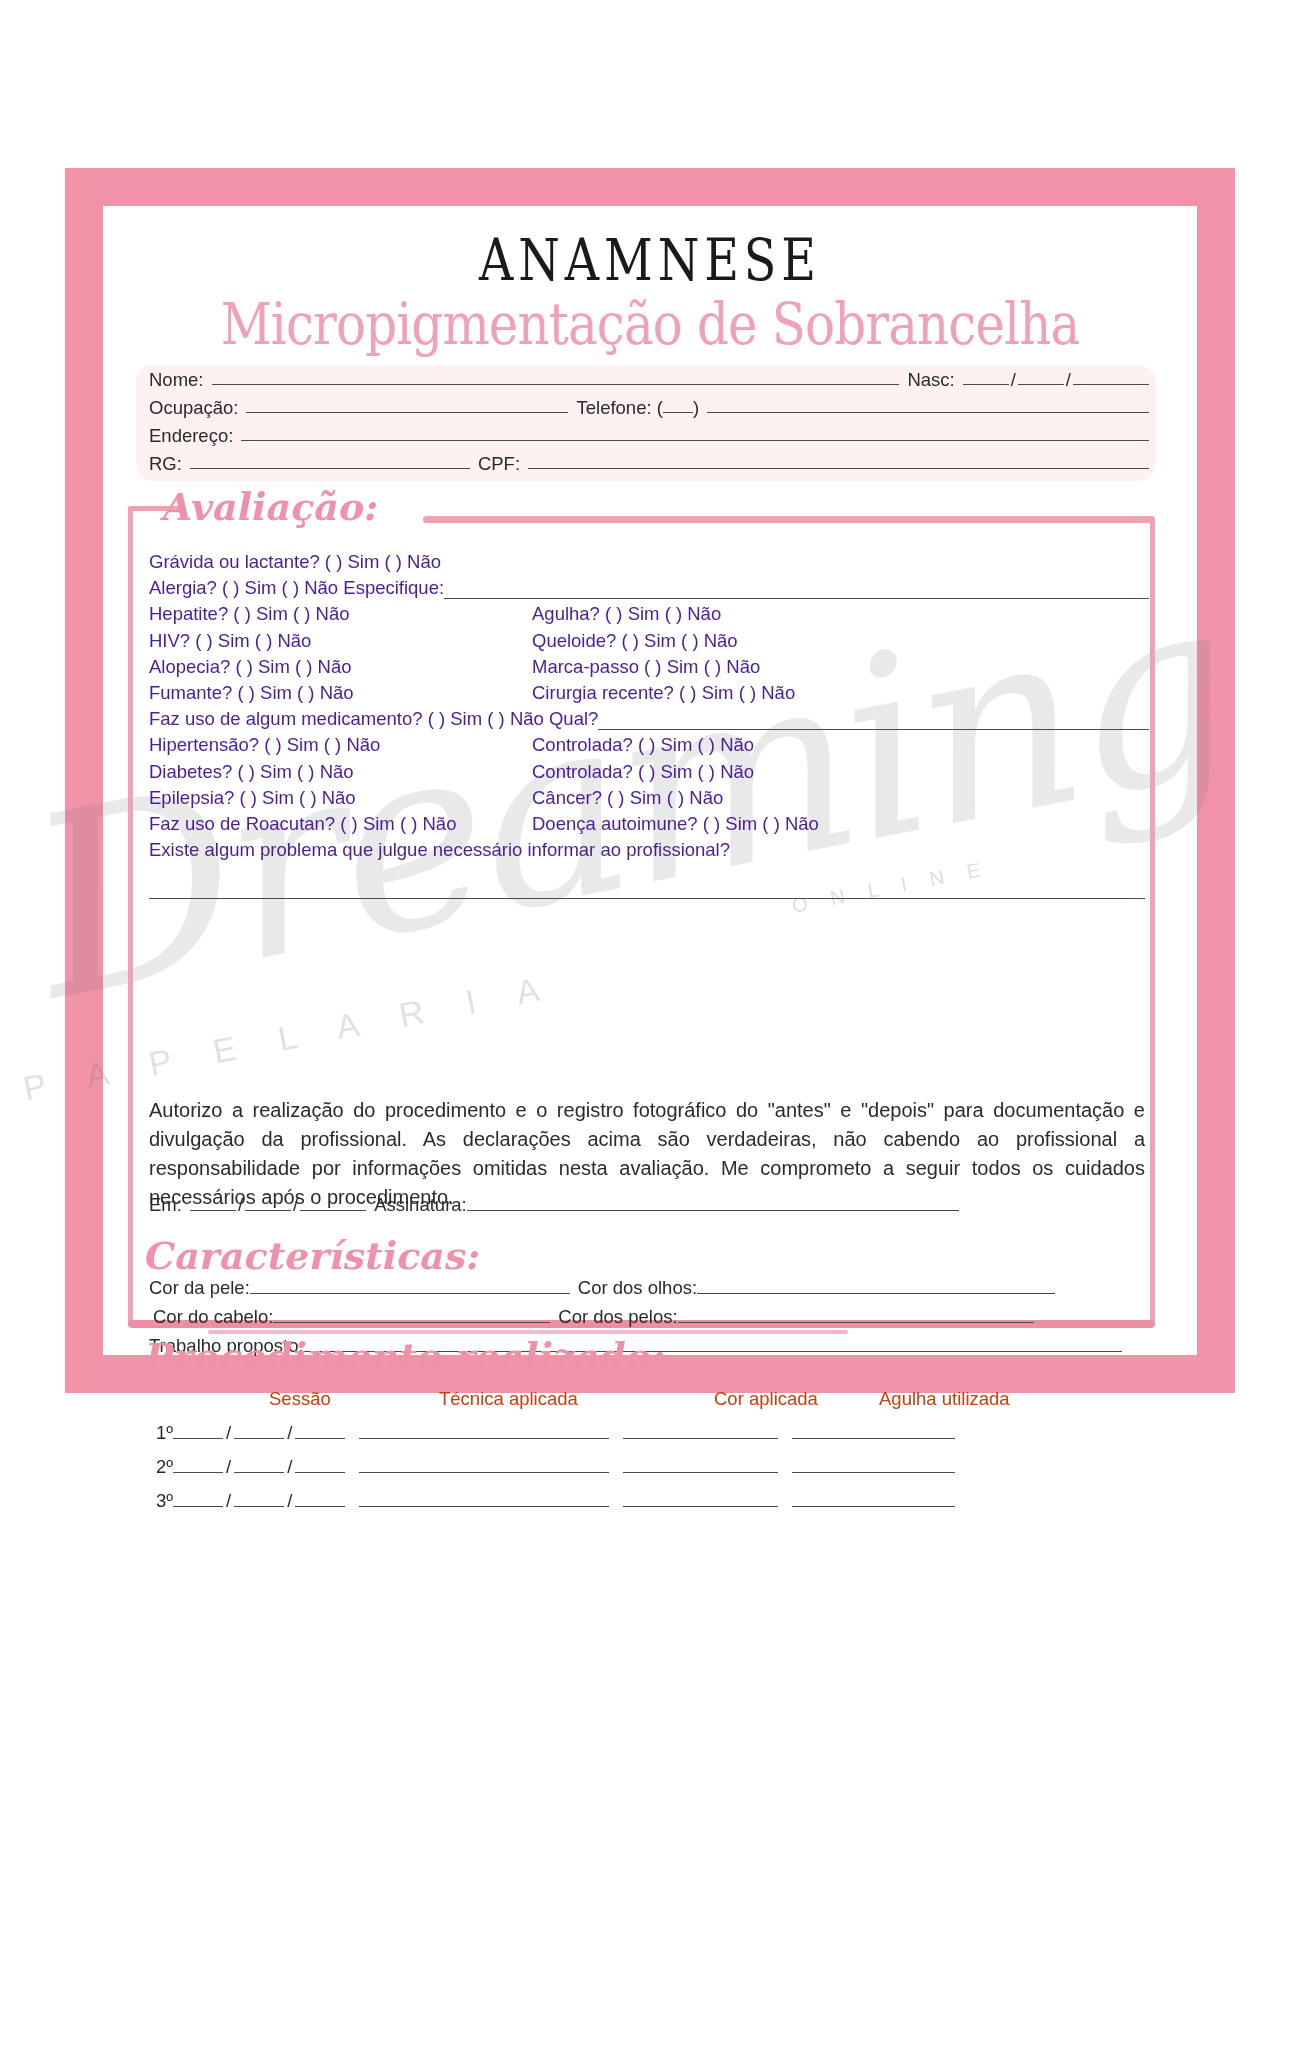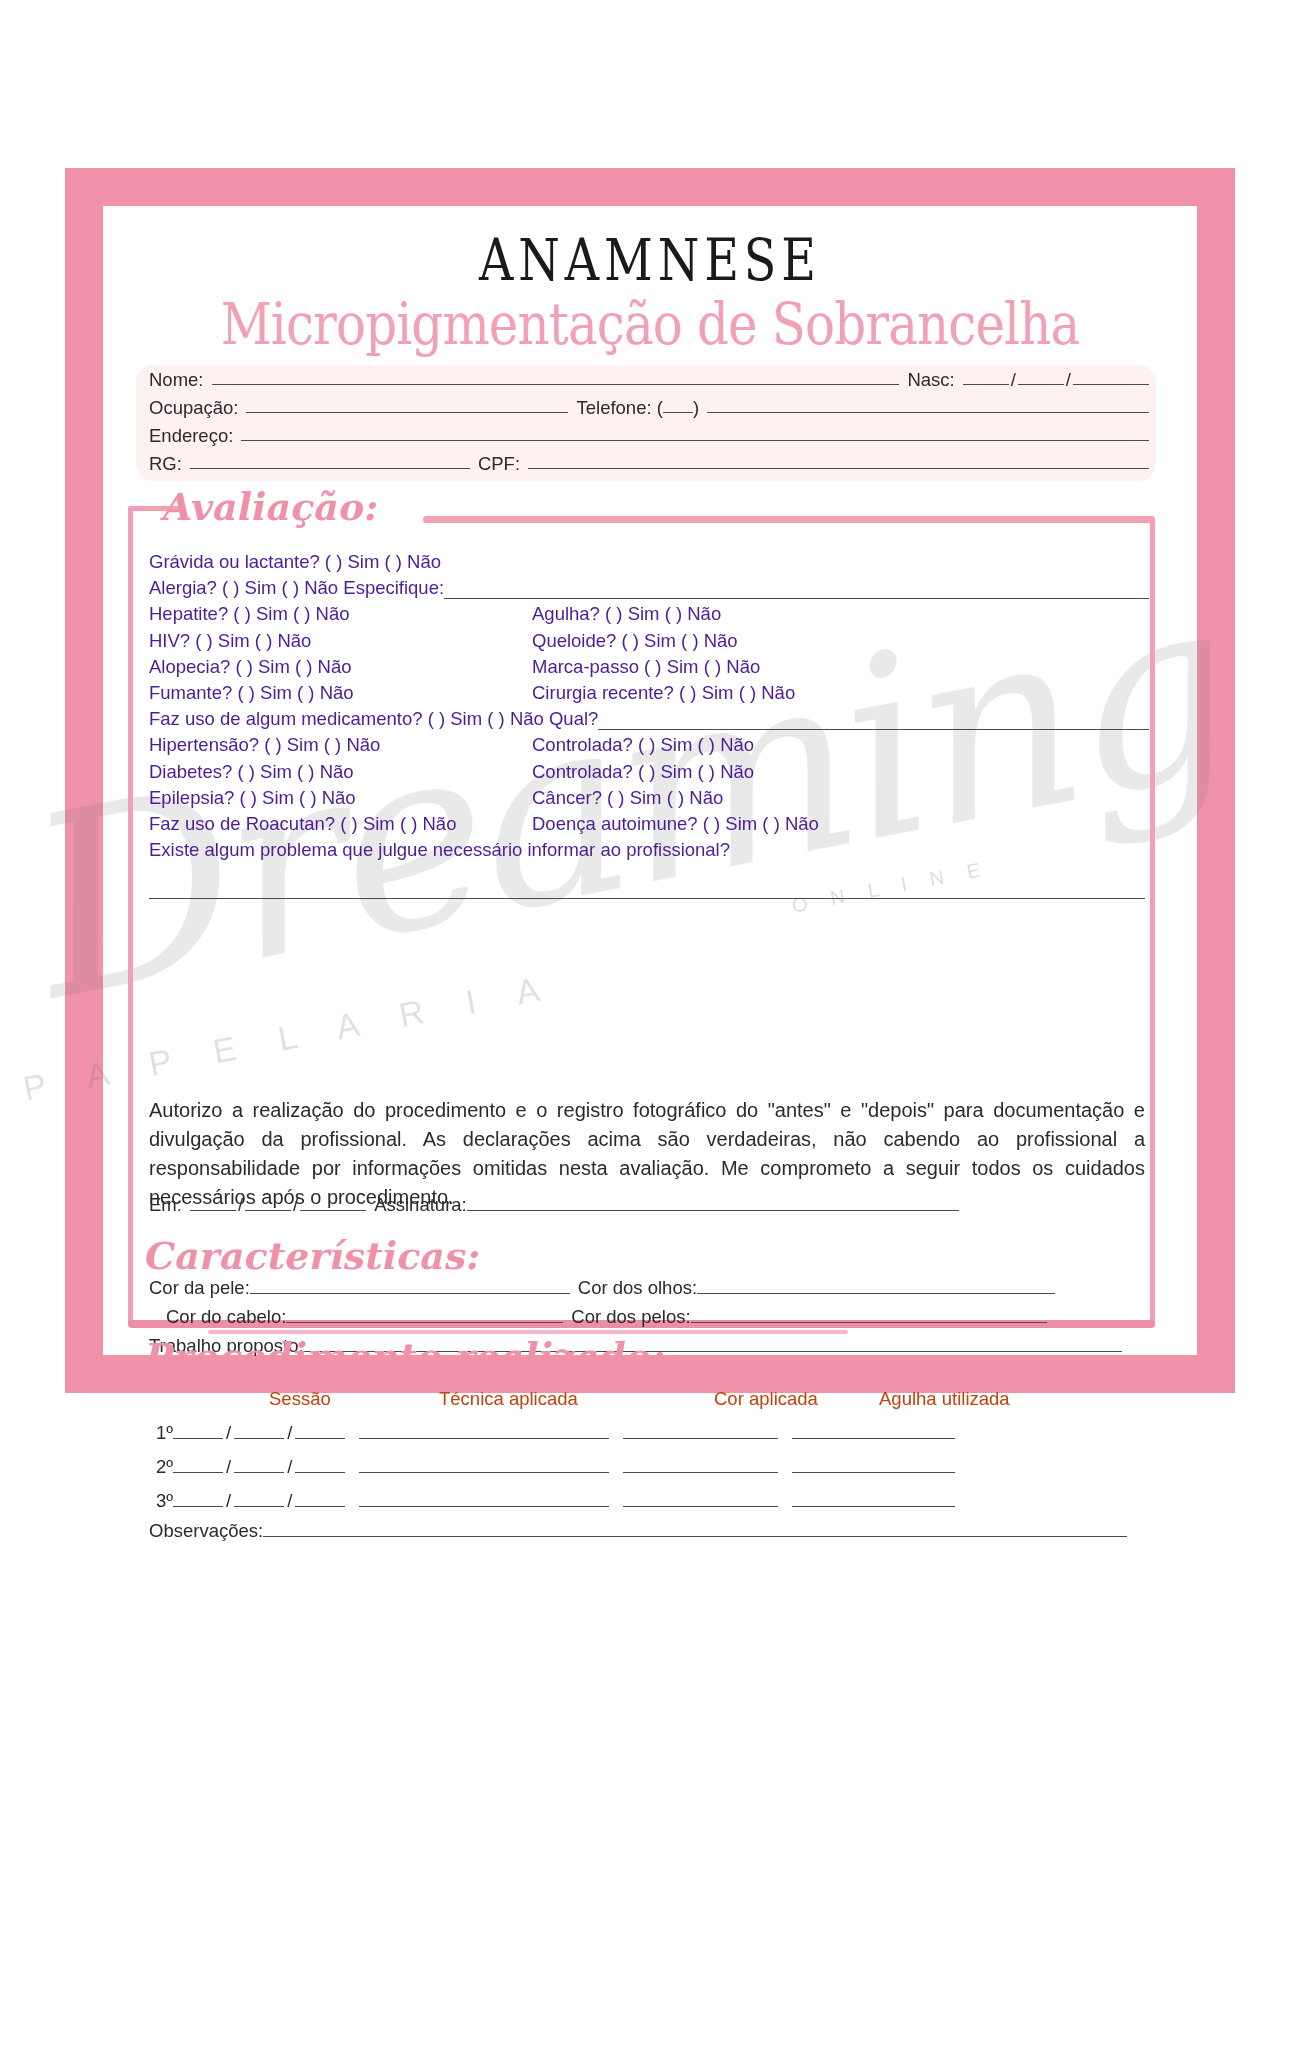--- a/index.html
+++ b/index.html
@@ -454,21 +454,21 @@
     <div class="script-heading" id="h-caracteristicas">Características:</div>
 
     <div class="lrow" style="left:46px; top:1071px;">
       <span class="flabel">Cor da pele:</span>
       <span class="fline" style="width:320px"></span>
       <span class="fgap"></span>
       <span class="flabel">Cor dos olhos:</span>
       <span class="fline" style="width:358px"></span>
     </div>
 
-    <div class="lrow" style="left:63px; top:1100px;">
+    <div class="lrow" style="left:50px; top:1100px;">
       <span class="flabel">Cor do cabelo:</span>
       <span class="fline" style="width:277px"></span>
       <span class="fgap"></span>
       <span class="flabel">Cor dos pelos:</span>
       <span class="fline" style="width:356px"></span>
     </div>
 
     <div class="lrow" style="left:46px; top:1129px; width:996px;">
       <span class="flabel">Trabalho proposto:</span>
       <span class="fline" style="width:818px"></span>
@@ -512,19 +512,15 @@
       <span class="pr-d"></span>
       <span class="pr-sl">/</span>
       <span class="pr-d"></span>
       <span class="pr-sl">/</span>
       <span class="pr-d"></span>
       <span class="pr-col pr-tec"></span>
       <span class="pr-col pr-cor"></span>
       <span class="pr-col pr-ag"></span>
     </div>
 
-    <div class="lrow" style="left:46px; top:1314px; width:996px;">
-      <span class="flabel">Observações:</span>
-      <span class="fline" style="width:864px"></span>
-    </div>
 
   </div>
 </div>
 
 </body></html>

